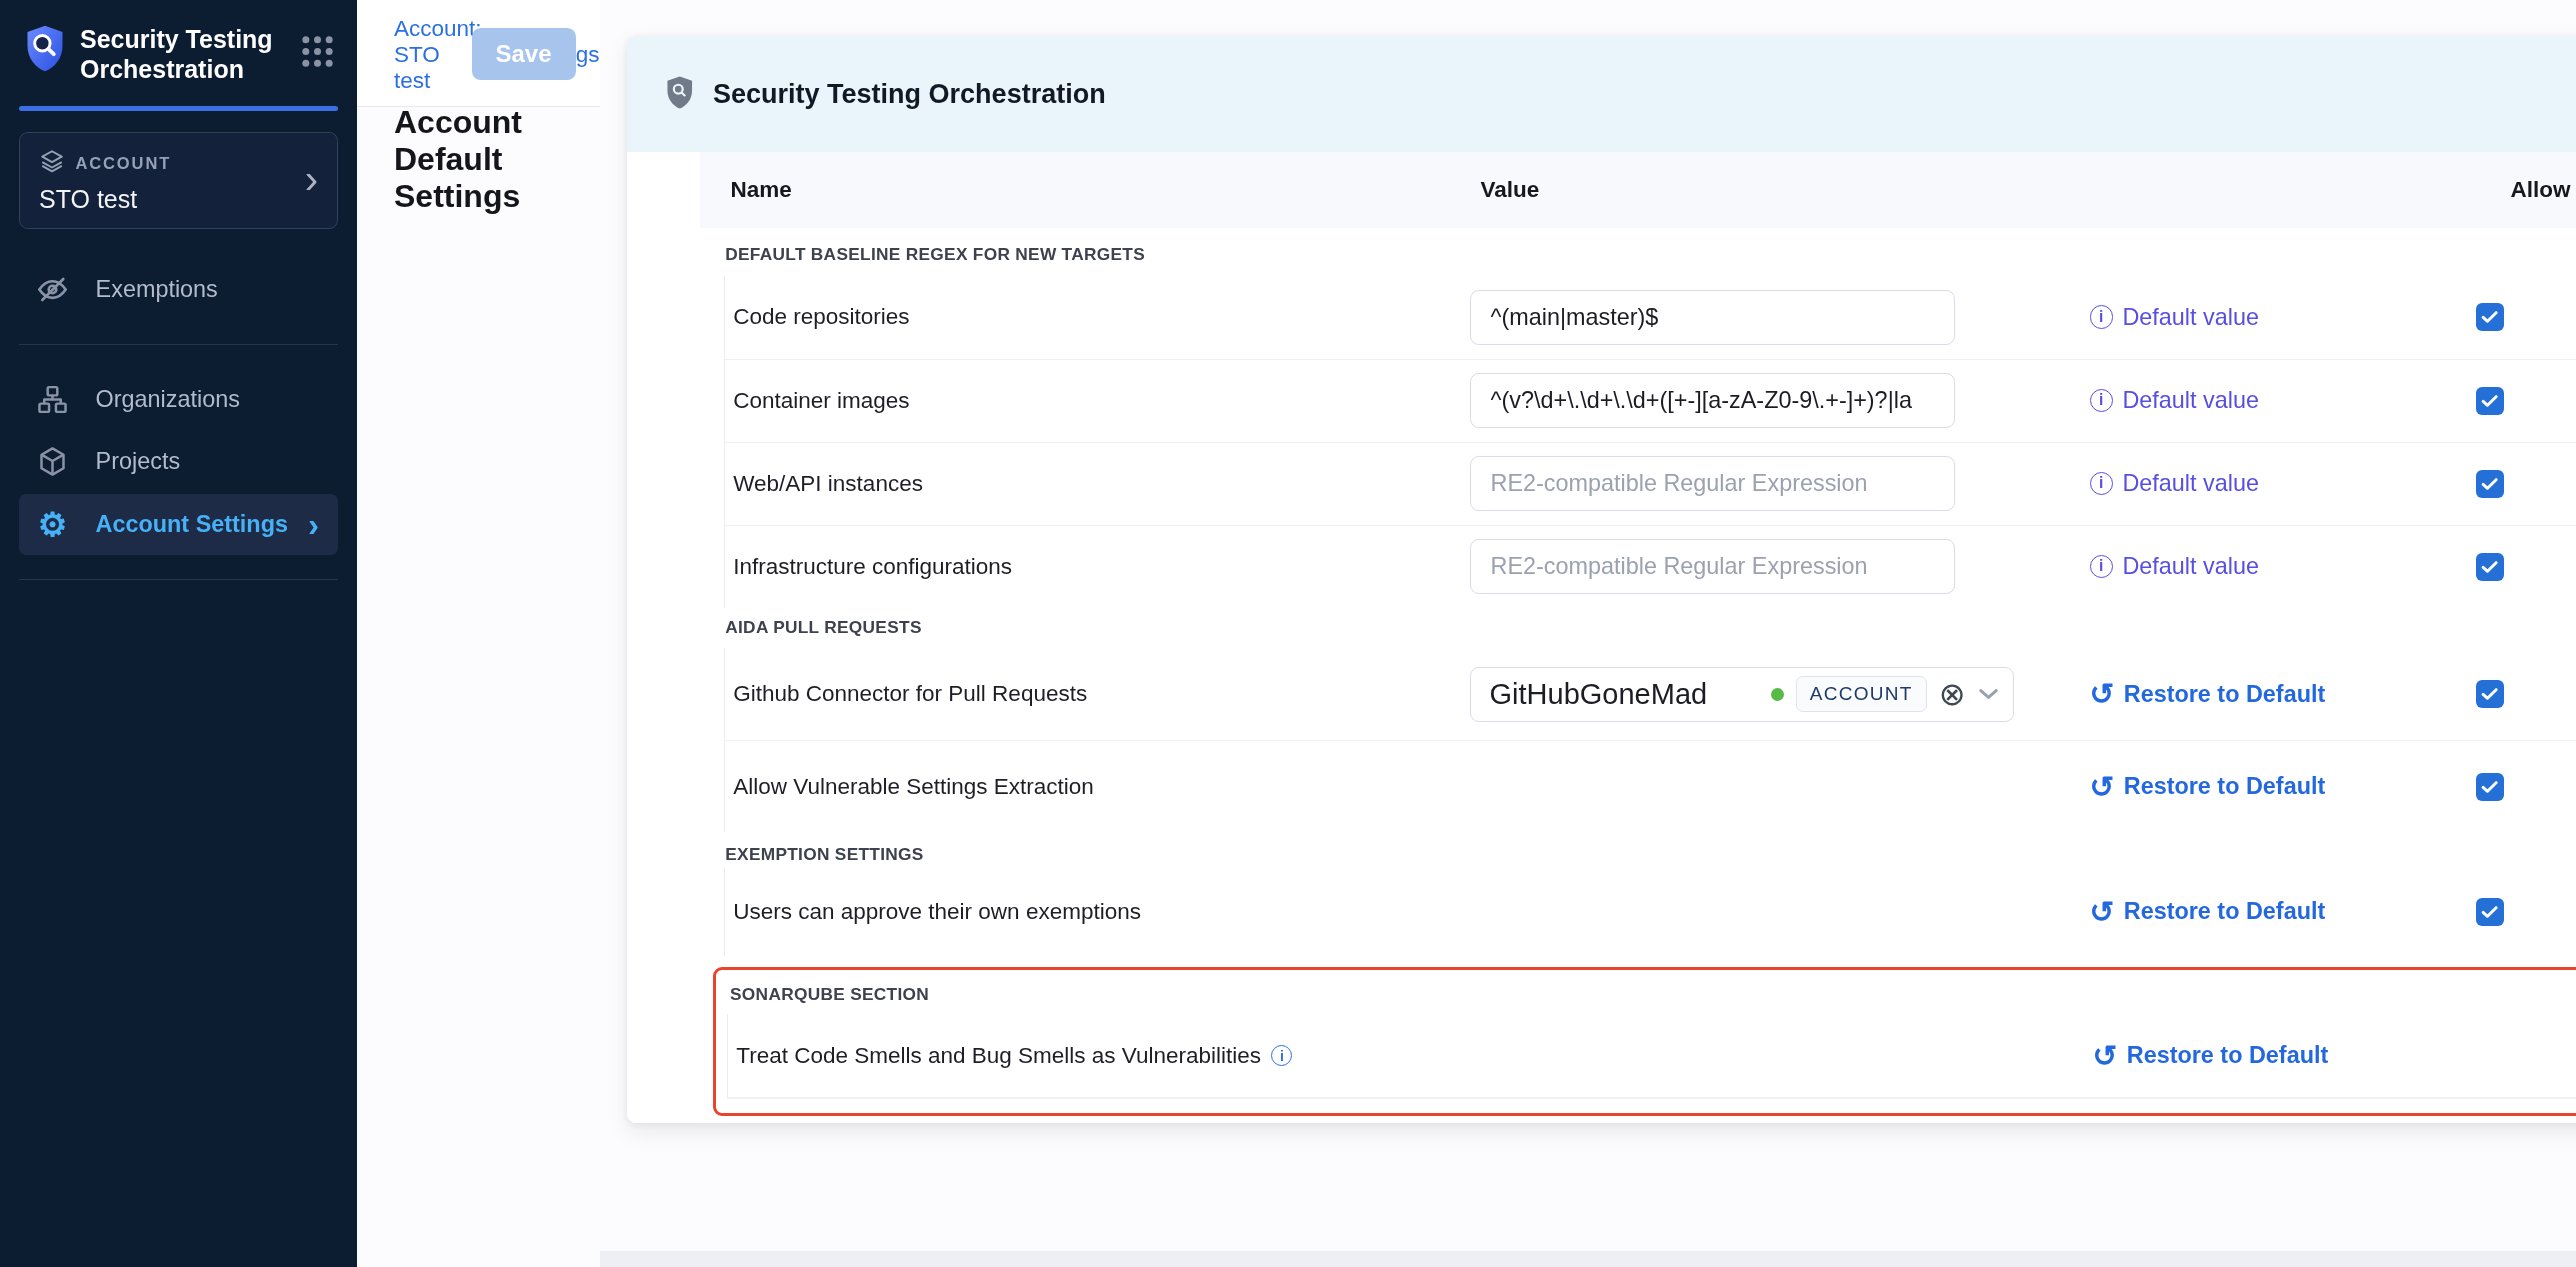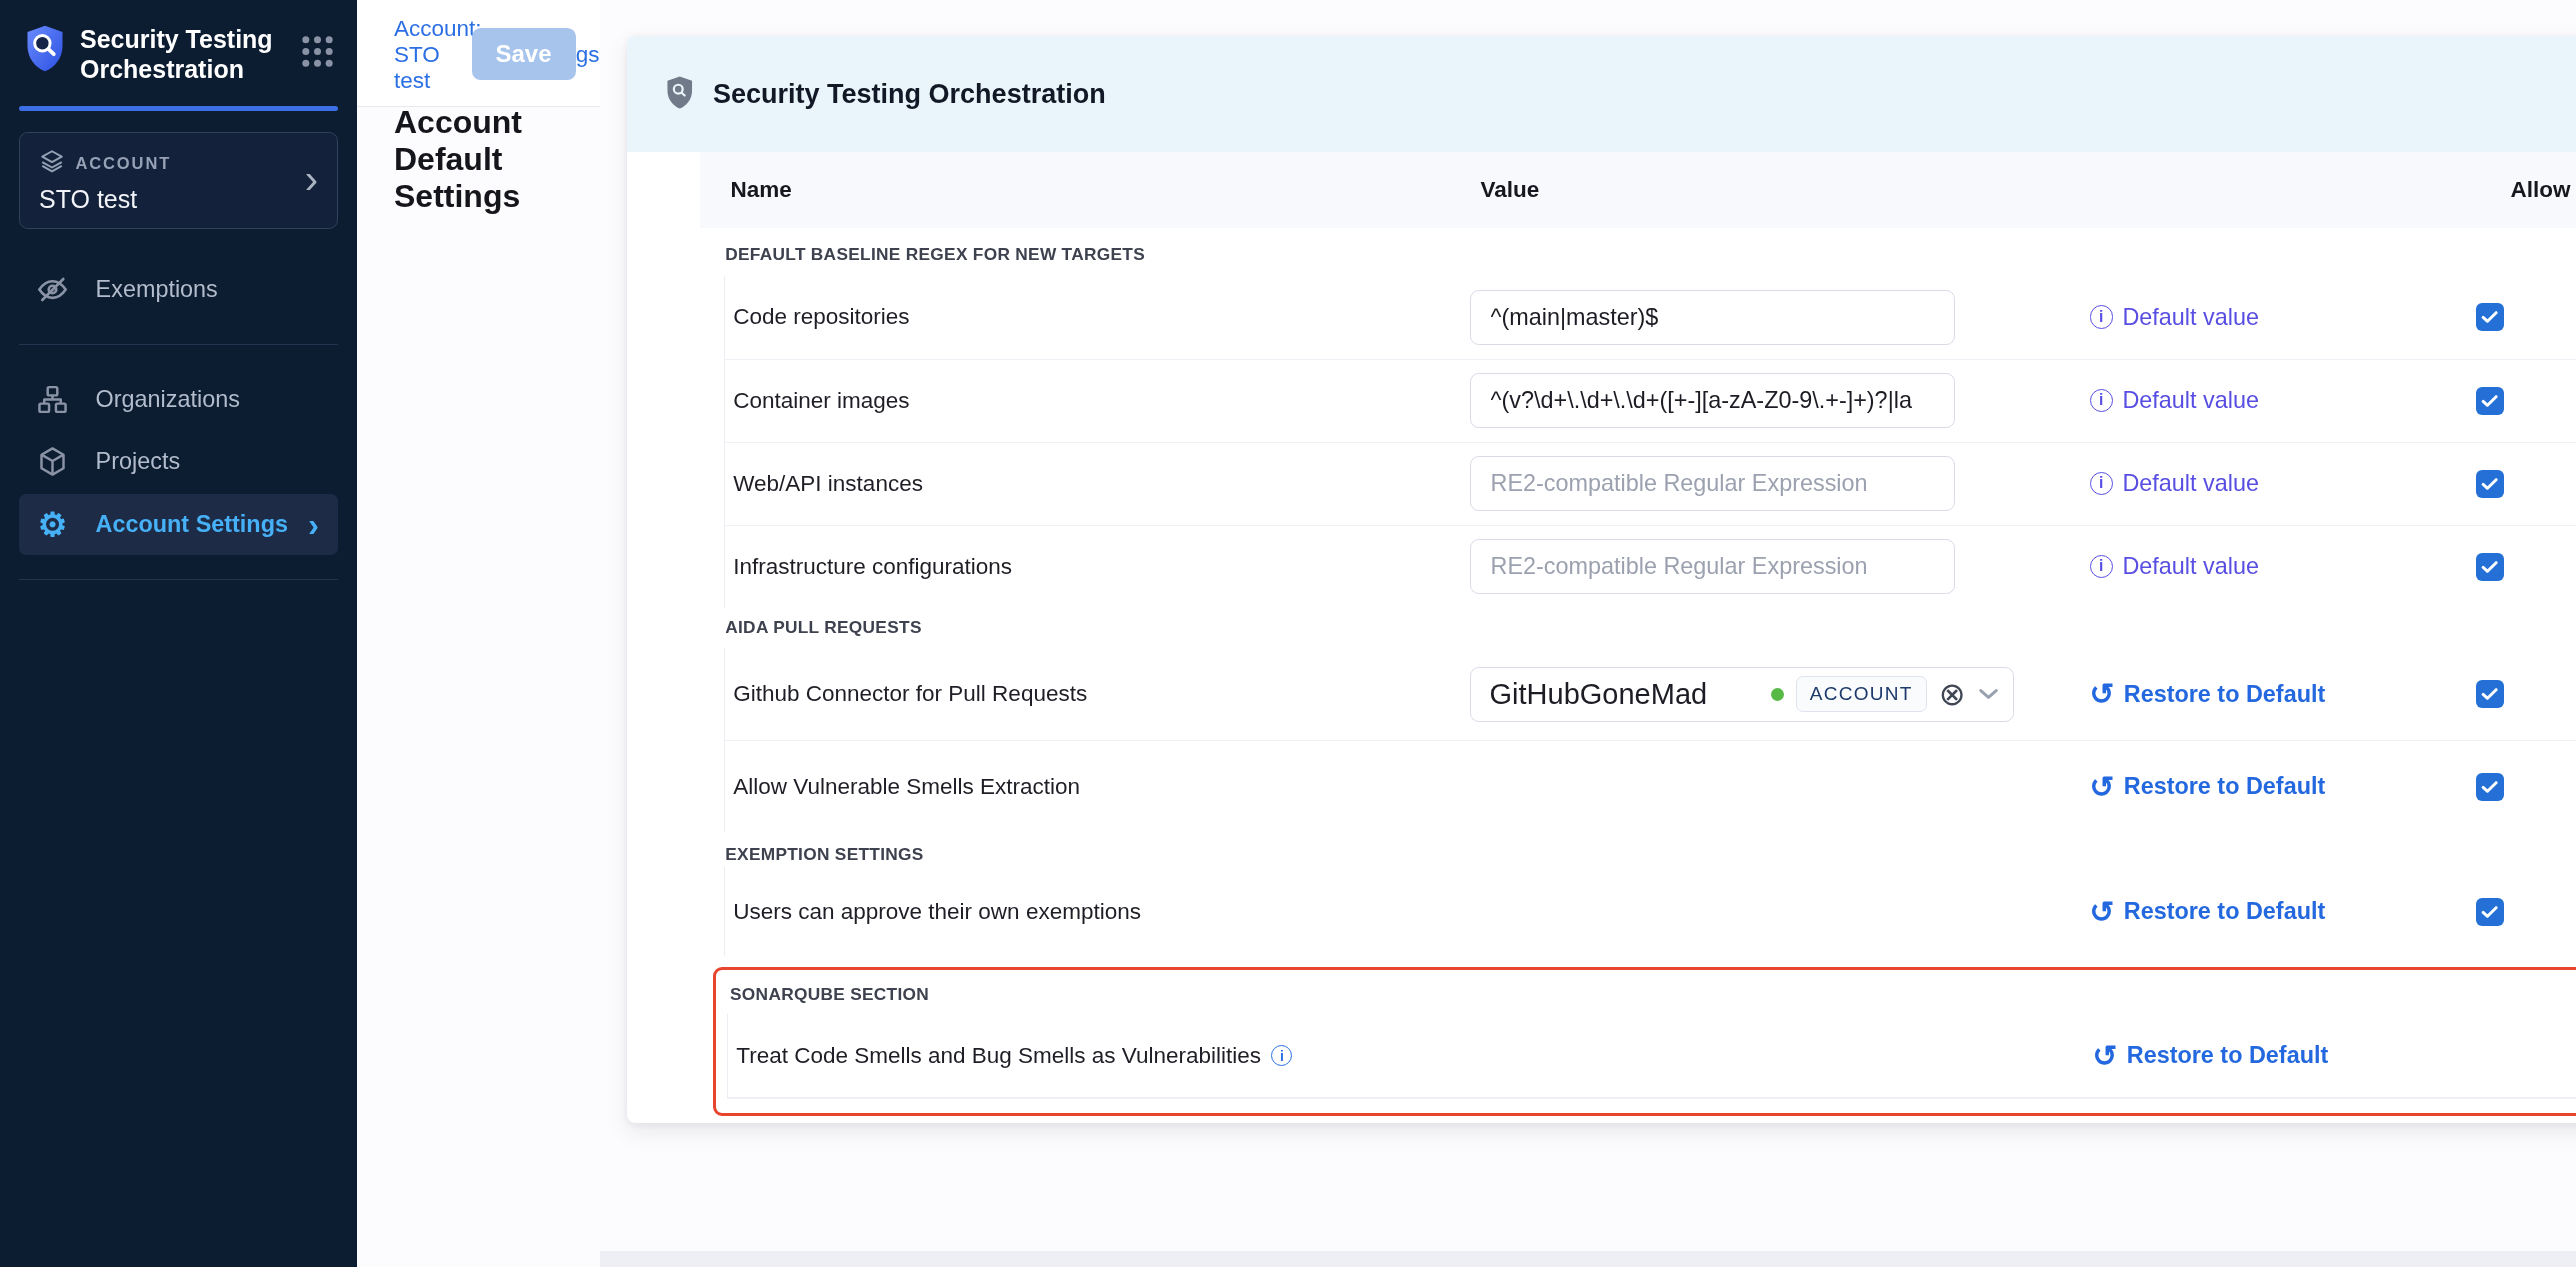--- a/index.html
+++ b/index.html
@@ -308,21 +308,21 @@
               <span>Restore to Default</span>
             </span>
             <span class="checkbox">
               <svg width="17.3" height="14" viewBox="0 0 20 16" fill="none" stroke="#fff" stroke-width="3.4" stroke-linecap="round" stroke-linejoin="round">
                   <polyline points="2.5,8.5 7.5,13 17.5,3"></polyline>
                 </svg>
             </span>
           </div>
 
           <div class="row grid-cols">
-            <span class="row-name">Allow Vulnerable Smells Extraction</span>
+            <span class="row-name">Allow Vulnerable Settings Extraction</span>
             <span><span class="toggle"><span class="toggle-knob"></span></span></span>
             <span class="action-link link-restore">
               <span class="restore-glyph">↺</span>
               <span>Restore to Default</span>
             </span>
             <span class="checkbox">
               <svg width="17.3" height="14" viewBox="0 0 20 16" fill="none" stroke="#fff" stroke-width="3.4" stroke-linecap="round" stroke-linejoin="round">
                   <polyline points="2.5,8.5 7.5,13 17.5,3"></polyline>
                 </svg>
             </span>

